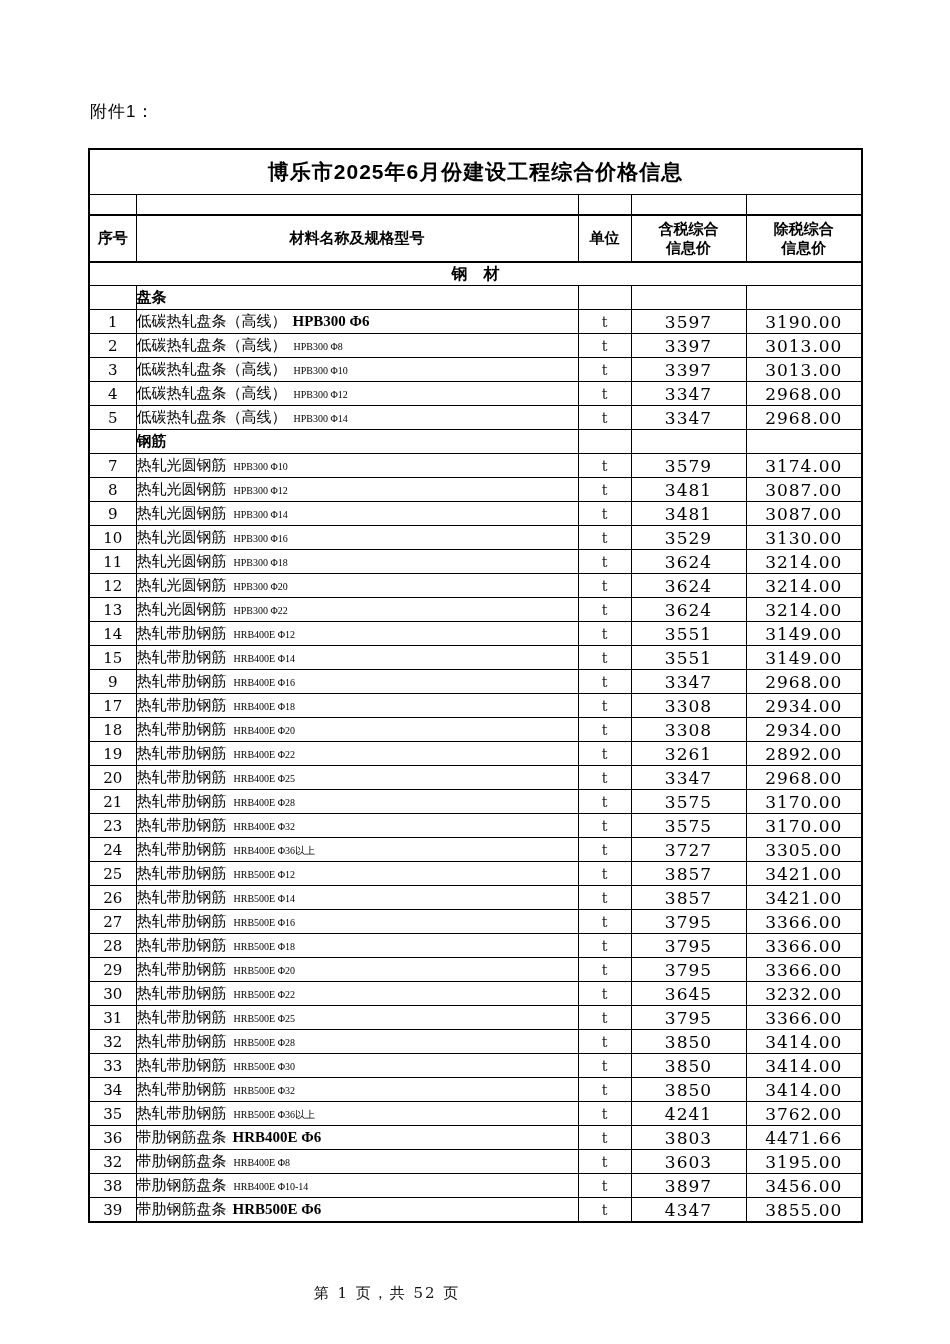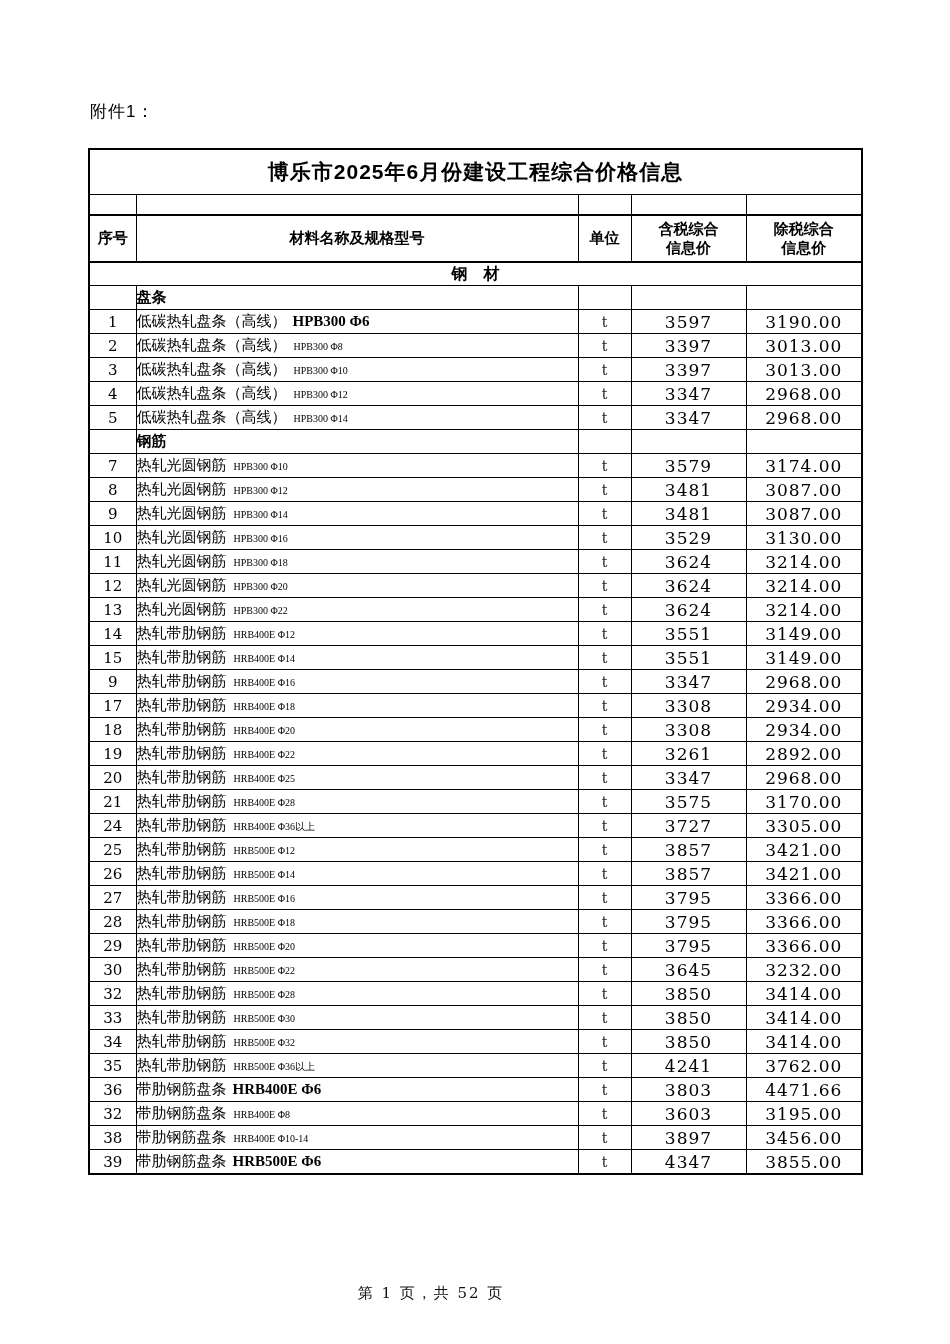--- a/index.html
+++ b/index.html
@@ -51,21 +51,21 @@
   .c-unit{
     text-align:center;
     font-family:"DejaVu Serif","Liberation Serif",serif;font-size:14px;color:#222;
   }
   .c-price{
     text-align:center;
     font-family:"DejaVu Serif","Liberation Serif",serif;font-size:17px;letter-spacing:1px;
   }
   .page-footer{
     position:absolute;left:0;top:1284px;width:774px;text-align:center;
-    font-family:"DejaVu Serif","Liberation Serif",serif;font-size:15px;letter-spacing:2px;color:#111;margin-left:44px;
+    font-family:"DejaVu Serif","Liberation Serif",serif;font-size:15px;letter-spacing:2px;color:#111;
   }
 </style>
 </head>
 <body>
 
 <div class="attachment-label">附件1：</div>
 
 <table class="price-table">
   <colgroup>
     <col style="width:47px">
@@ -247,20 +247,27 @@
         <td class="c-price">2968.00</td>
       </tr>
       <tr class="item-row">
         <td class="c-no">21</td>
         <td class="c-name"><span>热轧带肋钢筋</span><span class="spec">HRB400E Φ28</span></td>
         <td class="c-unit">t</td>
         <td class="c-price">3575</td>
         <td class="c-price">3170.00</td>
       </tr>
       <tr class="item-row">
+        <td class="c-no">23</td>
+        <td class="c-name"><span>热轧带肋钢筋</span><span class="spec">HRB400E Φ32</span></td>
+        <td class="c-unit">t</td>
+        <td class="c-price">3575</td>
+        <td class="c-price">3170.00</td>
+      </tr>
+      <tr class="item-row">
         <td class="c-no">24</td>
         <td class="c-name"><span>热轧带肋钢筋</span><span class="spec">HRB400E Φ36以上</span></td>
         <td class="c-unit">t</td>
         <td class="c-price">3727</td>
         <td class="c-price">3305.00</td>
       </tr>
       <tr class="item-row">
         <td class="c-no">25</td>
         <td class="c-name"><span>热轧带肋钢筋</span><span class="spec">HRB500E Φ12</span></td>
         <td class="c-unit">t</td>
@@ -294,20 +301,27 @@
         <td class="c-unit">t</td>
         <td class="c-price">3795</td>
         <td class="c-price">3366.00</td>
       </tr>
       <tr class="item-row">
         <td class="c-no">30</td>
         <td class="c-name"><span>热轧带肋钢筋</span><span class="spec">HRB500E Φ22</span></td>
         <td class="c-unit">t</td>
         <td class="c-price">3645</td>
         <td class="c-price">3232.00</td>
+      </tr>
+      <tr class="item-row">
+        <td class="c-no">31</td>
+        <td class="c-name"><span>热轧带肋钢筋</span><span class="spec">HRB500E Φ25</span></td>
+        <td class="c-unit">t</td>
+        <td class="c-price">3795</td>
+        <td class="c-price">3366.00</td>
       </tr>
       <tr class="item-row">
         <td class="c-no">32</td>
         <td class="c-name"><span>热轧带肋钢筋</span><span class="spec">HRB500E Φ28</span></td>
         <td class="c-unit">t</td>
         <td class="c-price">3850</td>
         <td class="c-price">3414.00</td>
       </tr>
       <tr class="item-row">
         <td class="c-no">33</td>

